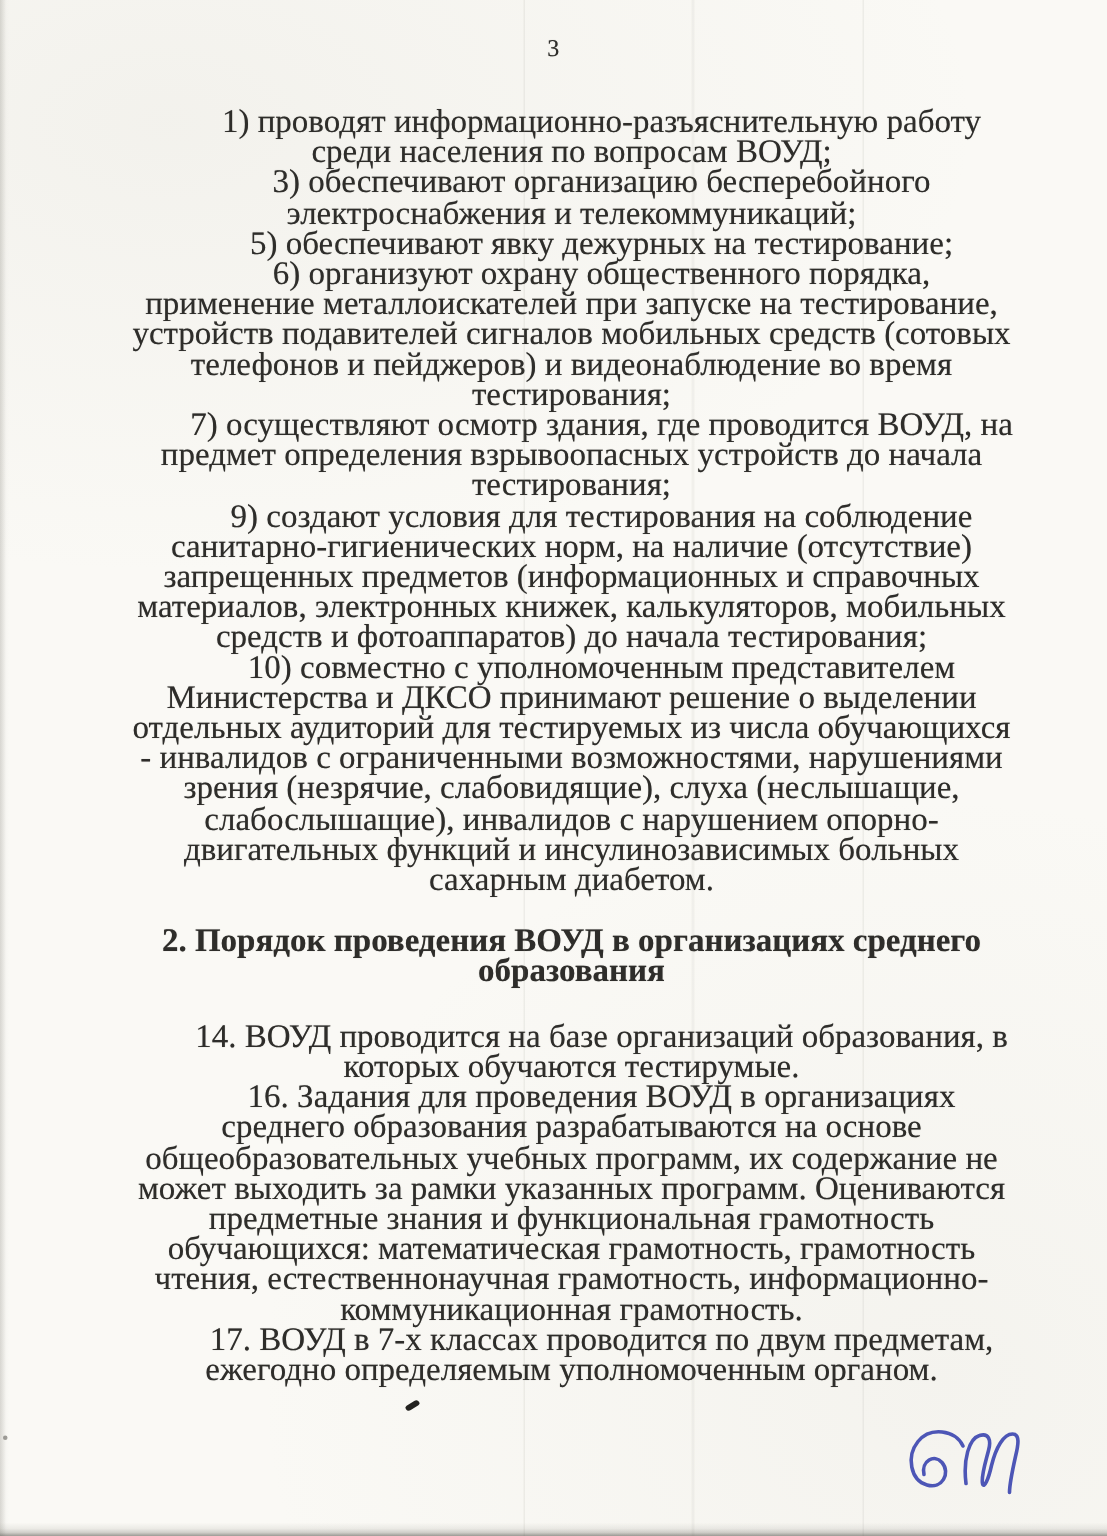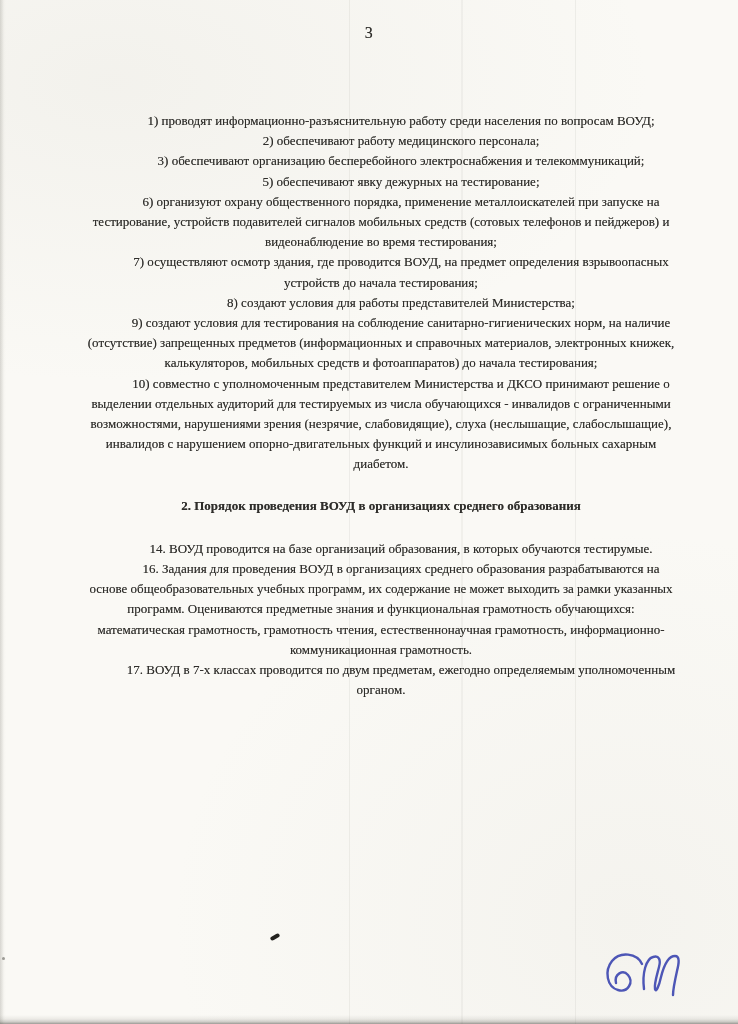--- a/index.html
+++ b/index.html
@@ -29,25 +29,24 @@
     text-align: center;
     font-size: 16px;
     letter-spacing: 0.5px;
     text-shadow: 0 0 0.5px rgba(46,45,42,0.55);
   }
   .body-column {
     position: absolute;
     top: 71px;
     left: 85px;
     width: 592px;
-    font-size: 13px;
+    font-size: 22px;
     line-height: 20.2px;
     text-align: justify;
     text-shadow: 0 0 0.5px rgba(46,45,42,0.55);
-    margin-top: 40px;
   }
   .body-column p {
     margin: 0;
     padding: 0;
     text-indent: 40px;
     text-align: center;
   }
   .section-heading {
     font-weight: bold;
     text-align: center;
@@ -114,26 +113,24 @@
 </style>
 </head>
 <body>
 
 <div class="page">
 
   <div class="page-number">3</div>
 
   <div class="body-column">
     <p>1) проводят информационно-разъяснительную работу среди населения по вопросам ВОУД;</p>
-    <p>2) обеспечивают работу медицинского персонала;</p>
     <p>3) обеспечивают организацию бесперебойного электроснабжения и телекоммуникаций;</p>
     <p>5) обеспечивают явку дежурных на тестирование;</p>
     <p>6) организуют охрану общественного порядка, применение металлоискателей при запуске на тестирование, устройств подавителей сигналов мобильных средств (сотовых телефонов и пейджеров) и видеонаблюдение во время тестирования;</p>
     <p>7) осуществляют осмотр здания, где проводится ВОУД, на предмет определения взрывоопасных устройств до начала тестирования;</p>
-    <p>8) создают условия для работы представителей Министерства;</p>
     <p>9) создают условия для тестирования на соблюдение санитарно-гигиенических норм, на наличие (отсутствие) запрещенных предметов (информационных и справочных материалов, электронных книжек, калькуляторов, мобильных средств и фотоаппаратов) до начала тестирования;</p>
     <p>10) совместно с уполномоченным представителем Министерства и ДКСО принимают решение о выделении отдельных аудиторий для тестируемых из числа обучающихся - инвалидов с ограниченными возможностями, нарушениями зрения (незрячие, слабовидящие), слуха (неслышащие, слабослышащие), инвалидов с нарушением опорно-двигательных функций и инсулинозависимых больных сахарным диабетом.</p>
 
     <p class="section-heading">2. Порядок проведения ВОУД в организациях среднего образования</p>
 
     <p>14. ВОУД проводится на базе организаций образования, в которых обучаются тестирумые.</p>
     <p>16. Задания для проведения ВОУД в организациях среднего образования разрабатываются на основе общеобразовательных учебных программ, их содержание не может выходить за рамки указанных программ. Оцениваются предметные знания и функциональная грамотность обучающихся: математическая грамотность, грамотность чтения, естественнонаучная грамотность, информационно-коммуникационная грамотность.</p>
     <p>17. ВОУД в 7-х классах проводится по двум предметам, ежегодно определяемым уполномоченным органом.</p>
   </div>
 

